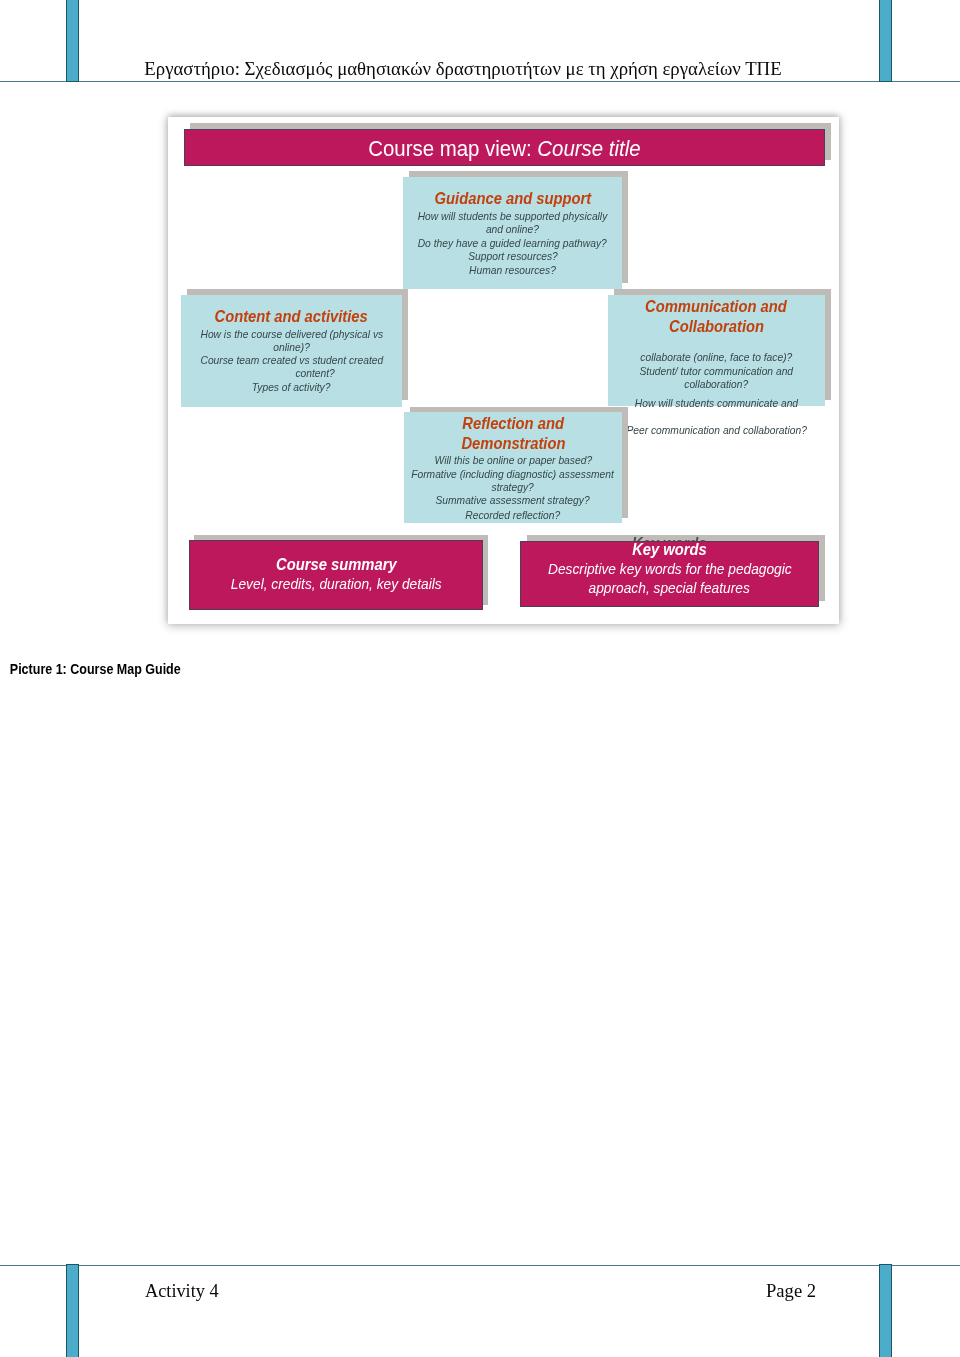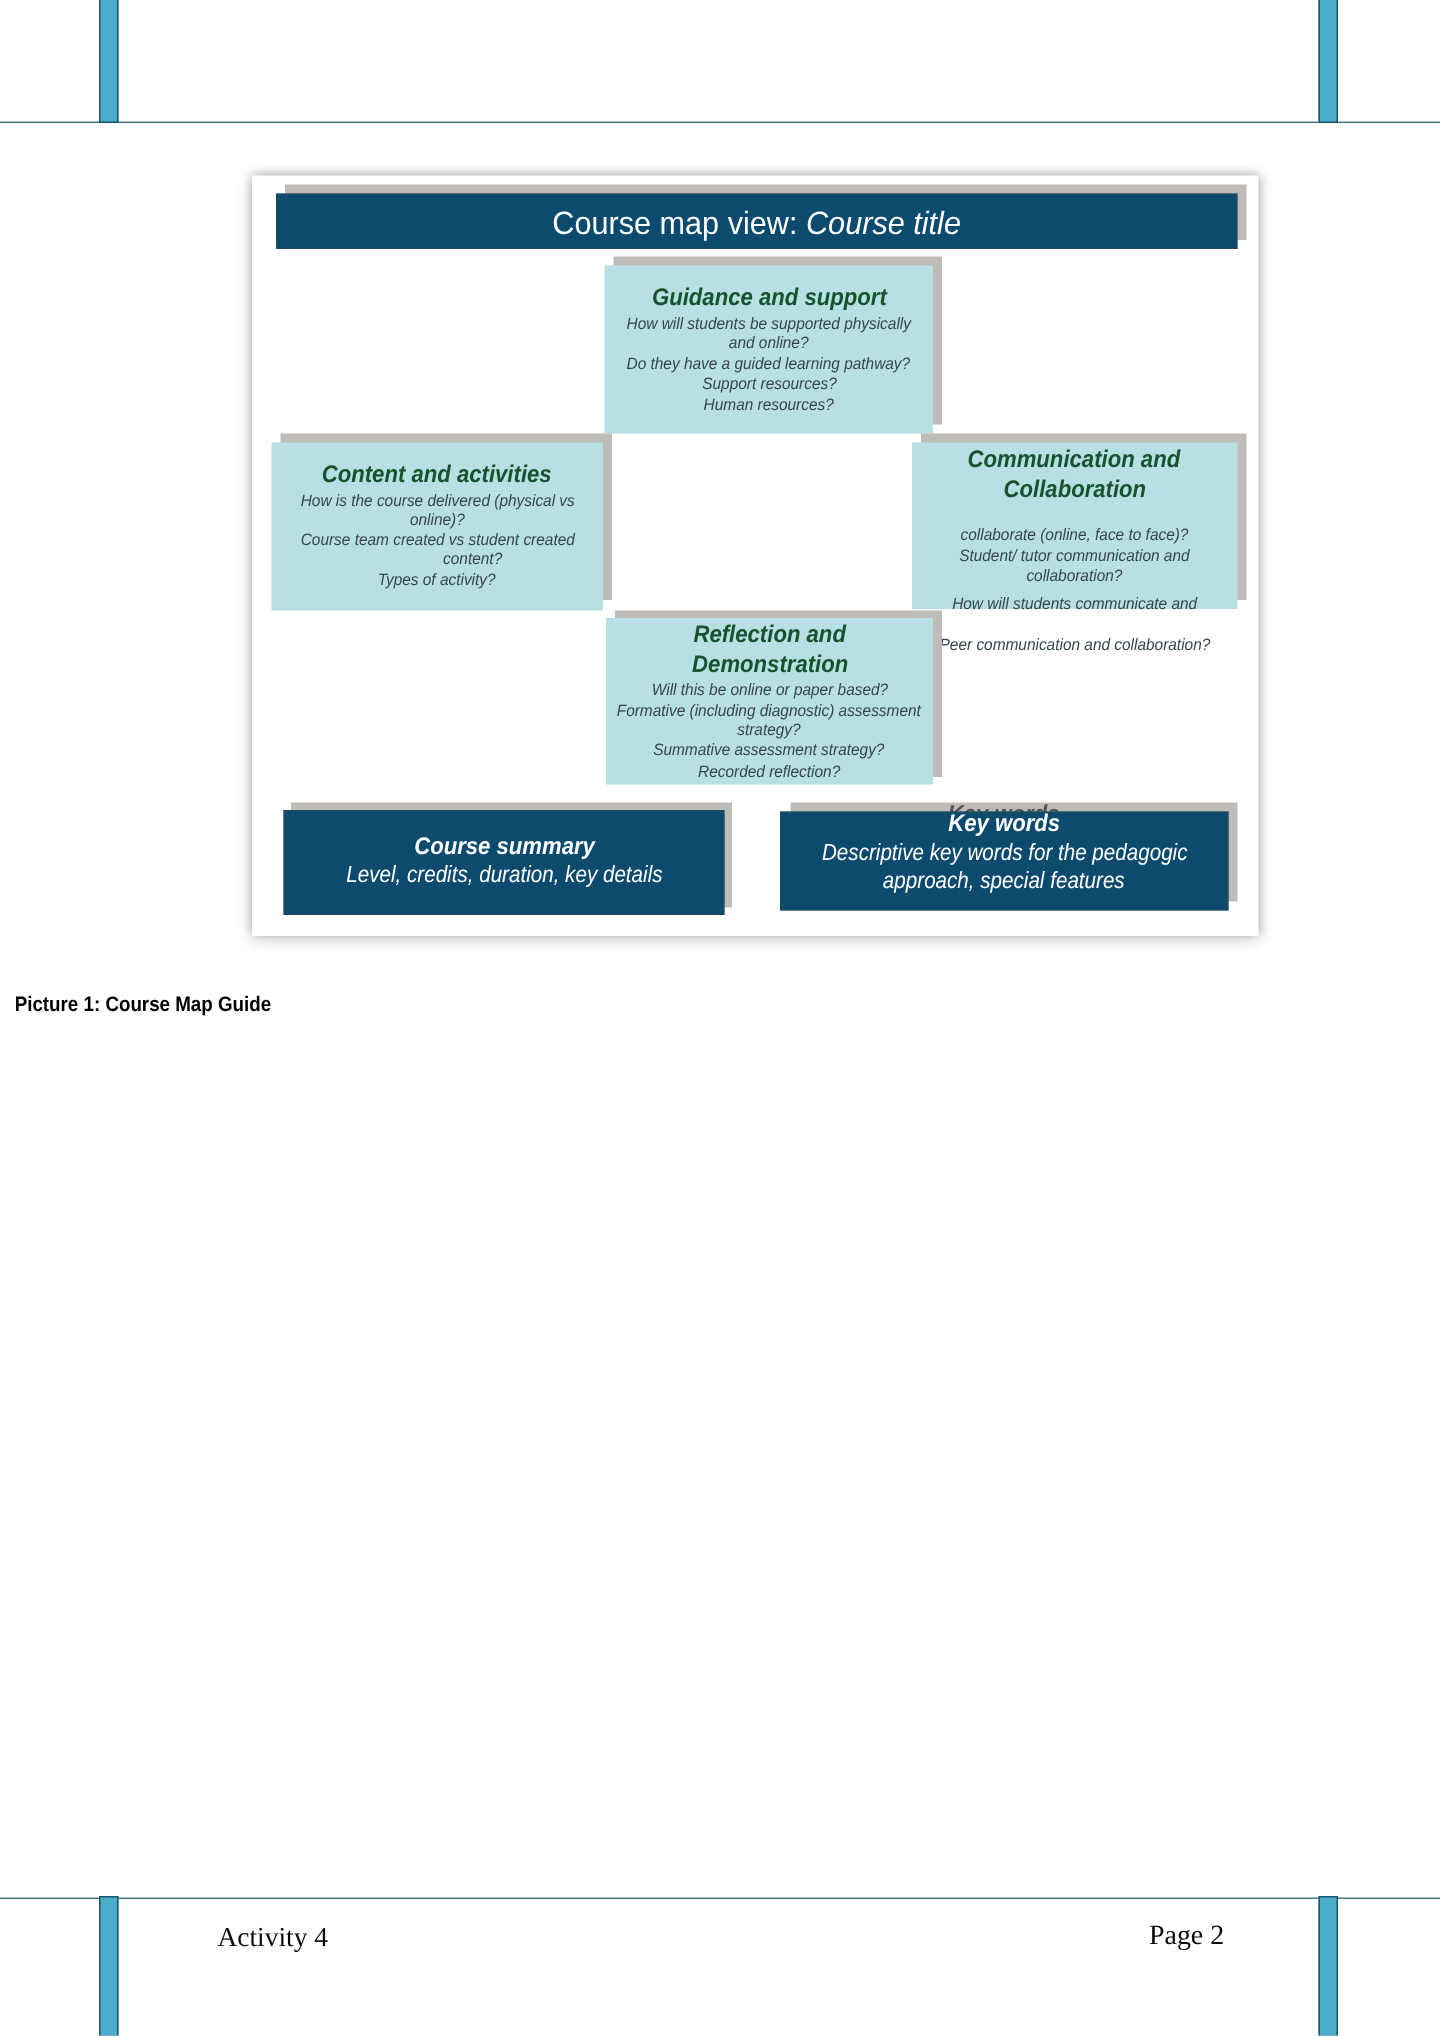--- a/index.html
+++ b/index.html
@@ -21,29 +21,29 @@
   .ftr-bar-r{position:absolute;left:878.8px;top:1263.6px;width:13.6px;height:94px;background:#4badc9;border:1px solid #1c5566;box-sizing:border-box;}
   .ftr-left{position:absolute;left:145px;top:1280.8px;font-size:18.3px;color:#0a0a0a;line-height:20px;}
   .ftr-right{position:absolute;left:766px;top:1280.8px;font-size:18.6px;color:#0a0a0a;line-height:20px;}
 
   
   .fig{position:absolute;left:168px;top:117px;width:671px;height:507px;background:#fff;filter:blur(0.45px);
        box-shadow:0 1px 9px 1px rgba(0,0,0,0.26), 0 -2px 6px 0 rgba(0,0,0,0.16);}
 
   .sh{position:absolute;background:#bfbcb8;}
   .bx{position:absolute;box-sizing:border-box;}
-  .dark{background:#0c4a6e;border:1px solid rgba(34,77,92,0.72);}
+  .dark{background:#be185d;border:1px solid rgba(34,77,92,0.72);}
   .light{background:#b8dfe3;}
 
   
   .row{position:absolute;left:0;right:0;text-align:center;white-space:nowrap;
        font-family:"Liberation Sans",sans-serif;line-height:1;}
   .row > span{display:inline-block;transform-origin:50% 50%;}
 
-  .hd{font-weight:bold;font-style:italic;font-size:16px;color:#14532d;}
+  .hd{font-weight:bold;font-style:italic;font-size:16px;color:#c2410c;}
   .hd > span{transform:scaleX(0.922);}
   .bd{font-style:italic;font-size:11px;color:#36474b;}
   .bd > span{transform:scaleX(0.934);}
   .bd2{font-style:italic;font-size:15.55px;}
   .bd2 > span{transform:scaleX(0.884);}
 
   .dark .hd,.dark .bd,.dark .bd2{color:#ffffff;}
 
   .ghost{position:absolute;text-align:center;white-space:nowrap;color:#3b3a38;opacity:0.8;
          font-family:"Liberation Sans",sans-serif;font-weight:bold;font-style:italic;font-size:16.3px;line-height:1;}
@@ -59,20 +59,21 @@
   .cap > span{display:inline-block;transform:scaleX(0.897);transform-origin:50% 50%;}
 </style>
 </head>
 <body>
 
 <div class="page">
 
   <div class="hdr-rule"></div>
   <div class="hdr-bar-l"></div>
   <div class="hdr-bar-r"></div>
+  <div class="hdr-text">Εργαστήριο: Σχεδιασμός μαθησιακών δραστηριοτήτων με τη χρήση εργαλείων ΤΠΕ</div>
 
   <div class="fig">
 
     <div class="sh" style="left:22px;top:6px;width:641px;height:37px;"></div>
     <div class="bx dark" style="left:16px;top:12px;width:641px;height:37px;">
       <div class="ttl" style="top:8.7px;">
         <span><span>Course map view: </span><i>Course title</i></span>
       </div>
     </div>
 

